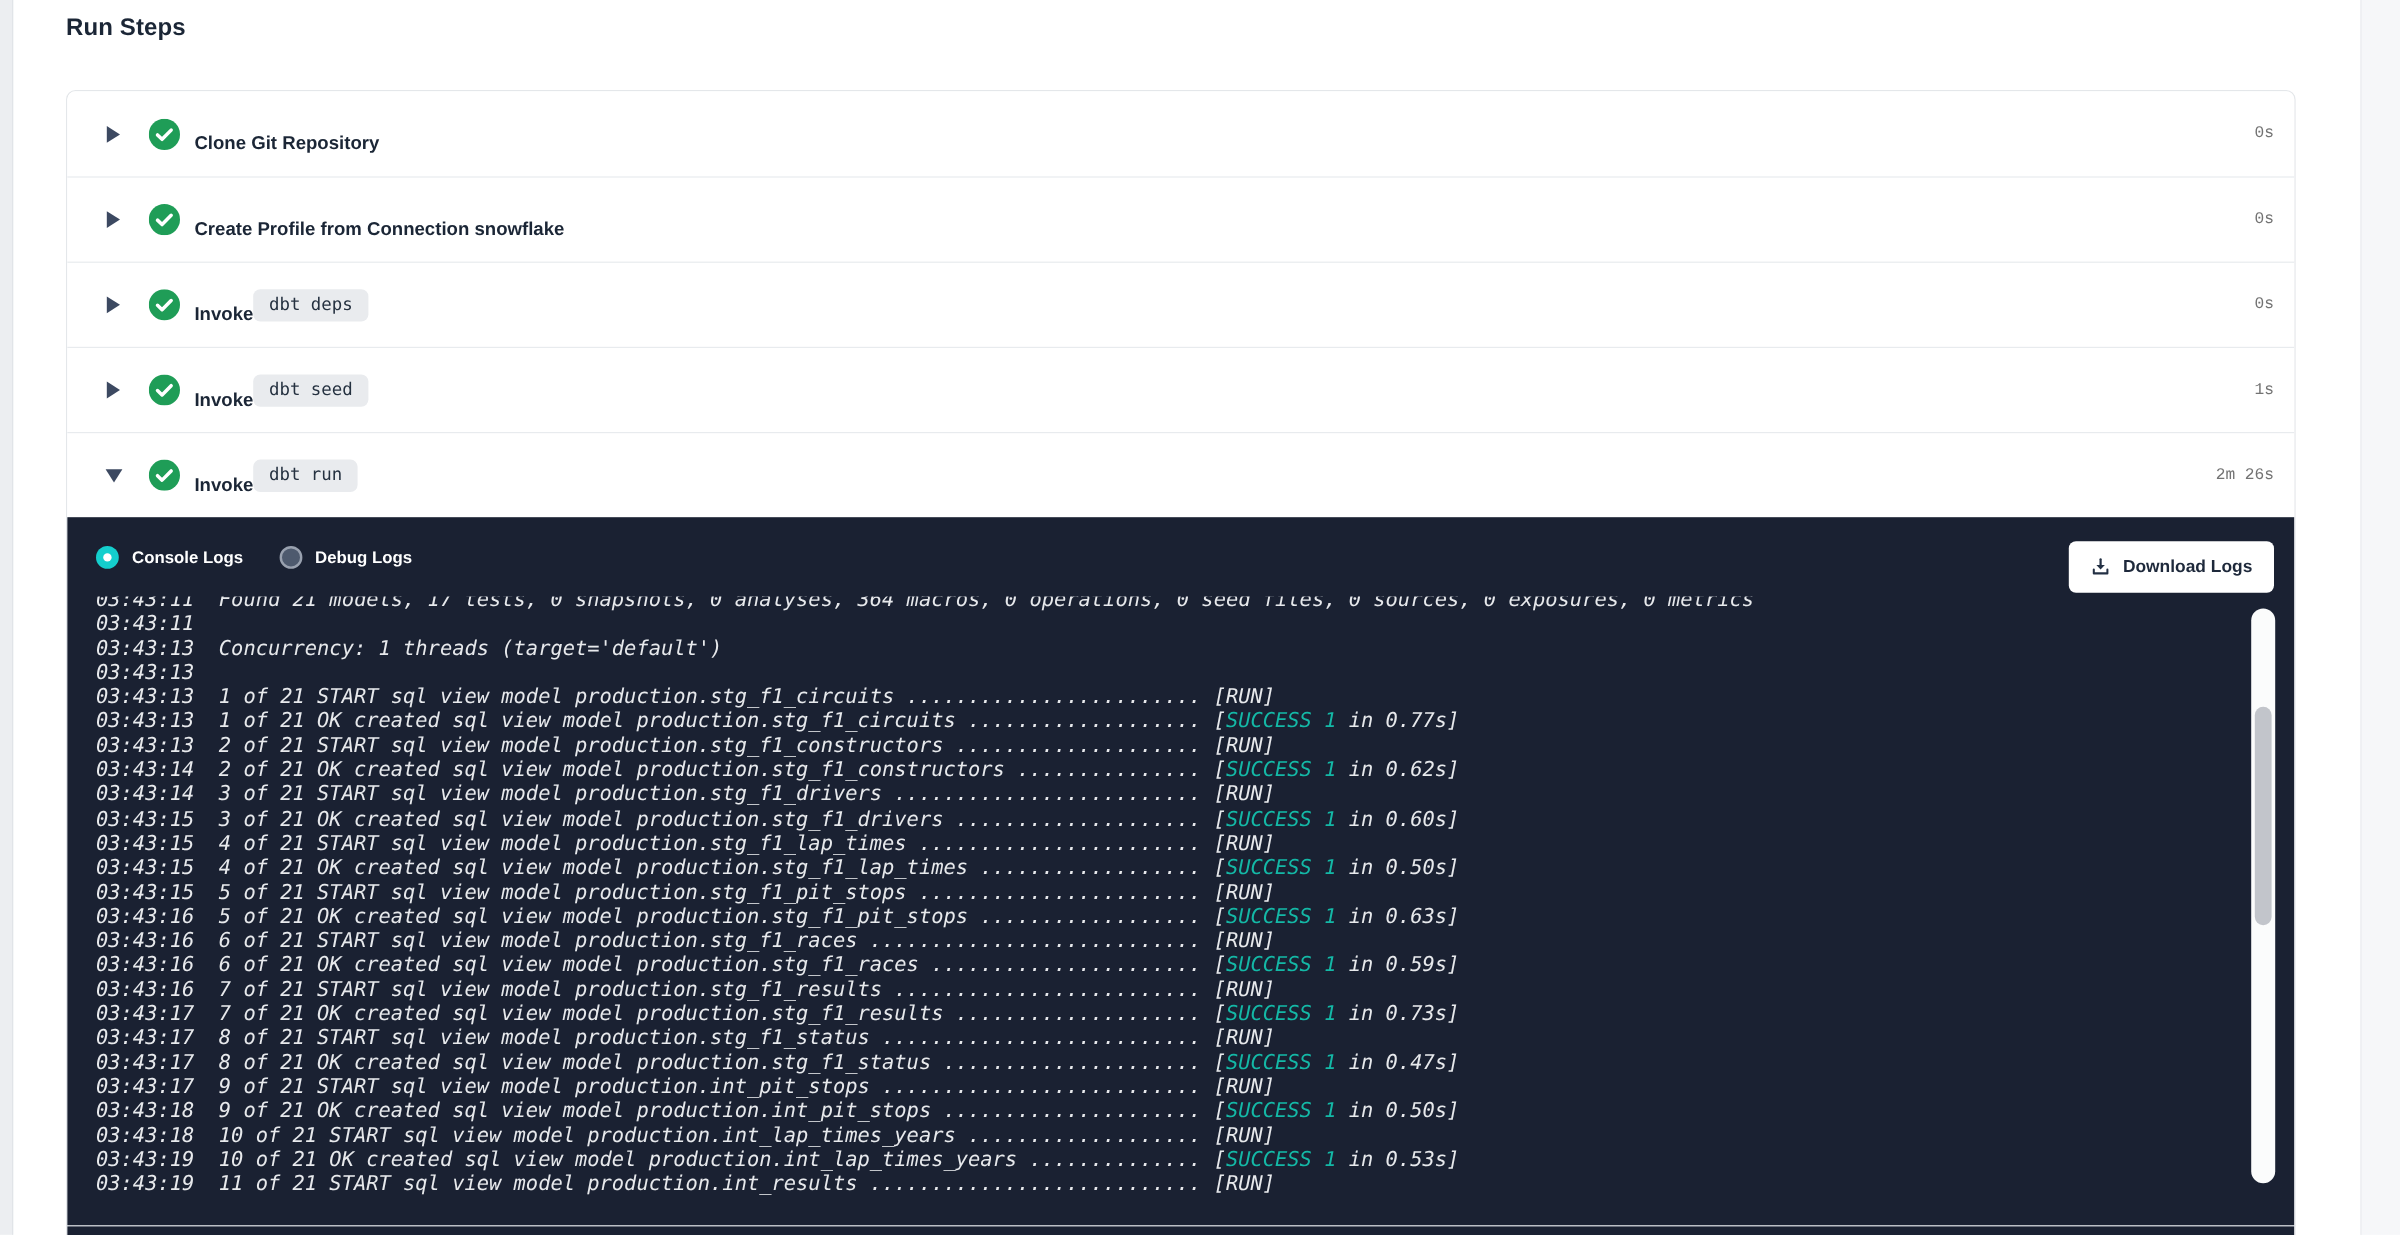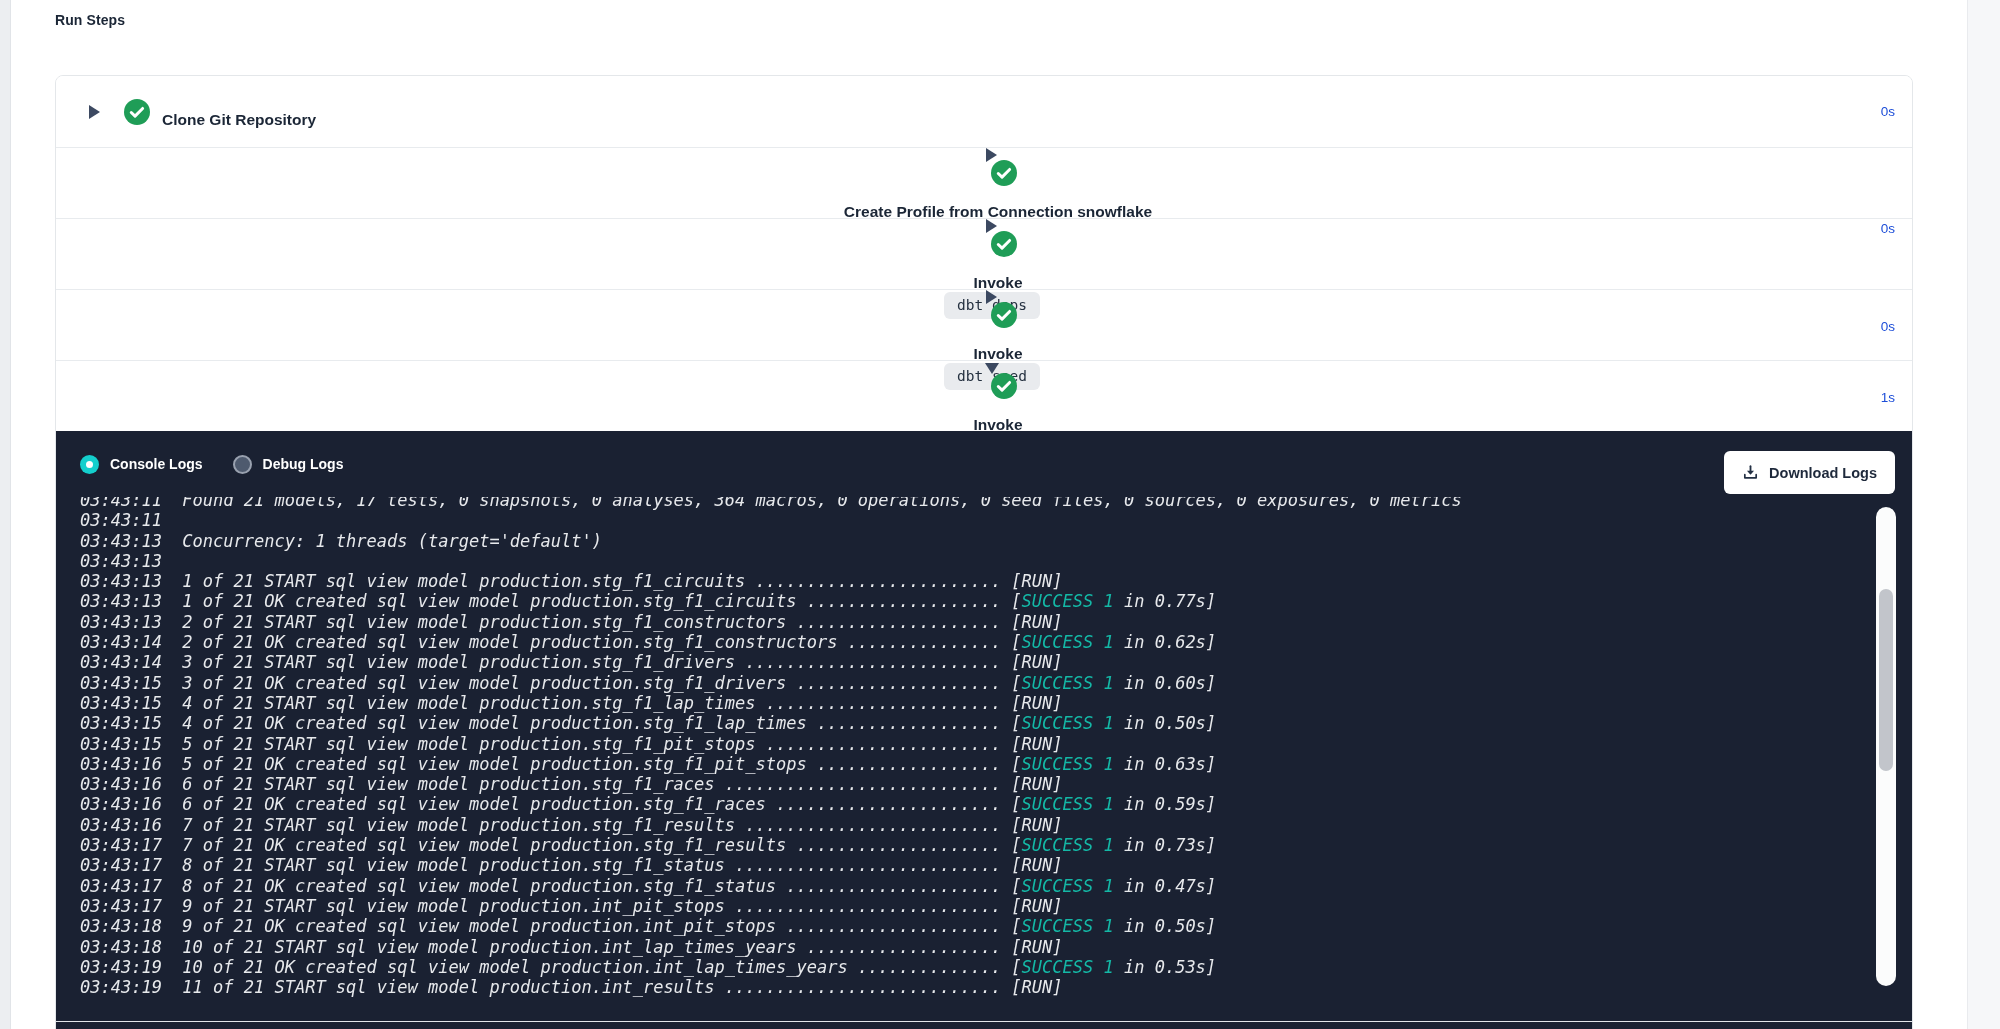--- a/index.html
+++ b/index.html
@@ -2,36 +2,36 @@
 <html><head>
 <meta charset="utf-8">
 <style>
   * { margin:0; padding:0; box-sizing:border-box; }
   html,body { width:2000px; height:1029px; background:#ffffff; overflow:hidden;
               font-family:"Liberation Sans", sans-serif; }
   .left-strip { position:absolute; left:0; top:0; width:11px; height:1029px;
                 background:#eceef1; border-right:1px solid #e1e4e8; }
   .right-strip { position:absolute; left:1967px; top:0; width:33px; height:1029px;
                  background:#f6f7f9; border-left:1px solid #e9ebee; }
-  .page-title { position:absolute; left:55px; top:12px; font-size:14px; font-weight:700;
+  .page-title { position:absolute; left:55px; top:12px; font-size:20px; font-weight:700;
                 color:#1b2636; letter-spacing:.1px; }
   .card { position:absolute; left:55px; top:75px; width:1858px;
           border:1px solid #e4e7ea; border-radius:8px; background:#fff; overflow:hidden; }
   .step-row { height:71px; display:flex; align-items:center; padding:0 17px 0 33px; background:#fff; }
-  .step-row + .step-row { border-top:1px solid #e8ebee;flex-direction:column; }
+  .step-row + .step-row { border-top:1px solid #e8ebee; }
   .chev { width:12px; height:14px; position:relative; flex:0 0 12px; cursor:pointer; }
   .chev.right::before { content:""; position:absolute; left:0; top:0;
       border-left:11px solid #3c4961; border-top:7px solid transparent; border-bottom:7px solid transparent; }
   .chev.down::before { content:""; position:absolute; left:-1px; top:2px;
       border-top:11px solid #3c4961; border-left:7px solid transparent; border-right:7px solid transparent; }
   .check { width:26px; height:26px; margin-left:23px; flex:0 0 26px; }
   .step-title { margin-left:12px; font-size:15.5px; font-weight:700; color:#1b2636;margin-top:17px; }
   .chip { margin-left:0; font-family:"DejaVu Sans Mono", monospace; font-size:14.5px;
           background:#e9ebee; color:#253140; padding:5px 13px 6px; border-radius:6px; }
-  .duration { margin-left:auto; color:#1d4ed8; font-size:13.5px; }
+  .duration { margin-left:auto; color:#737373; font-size:13.5px;font-family:Liberation Mono, monospace; }
   .log-panel { position:relative; width:100%; height:749px; background:#1a2132; }
   .log-toolbar { position:absolute; left:0; top:0; right:0; height:66px; display:flex;
                  align-items:center; padding-left:24px; }
   .radio { width:19px; height:19px; border-radius:50%; position:relative; cursor:pointer; flex:0 0 19px; }
   .radio.on { background:#14cfcd; }
   .radio.on::after { content:""; position:absolute; left:6px; top:6px; width:7px; height:7px;
                      border-radius:50%; background:#ffffff; }
   .radio.off { background:#4e5a6e; border:2px solid #99a1af; }
   .radio-label { color:#ffffff; font-size:14px; font-weight:700; margin-left:11px; }
   .radio-group2 { margin-left:30px; display:flex; align-items:center; }

